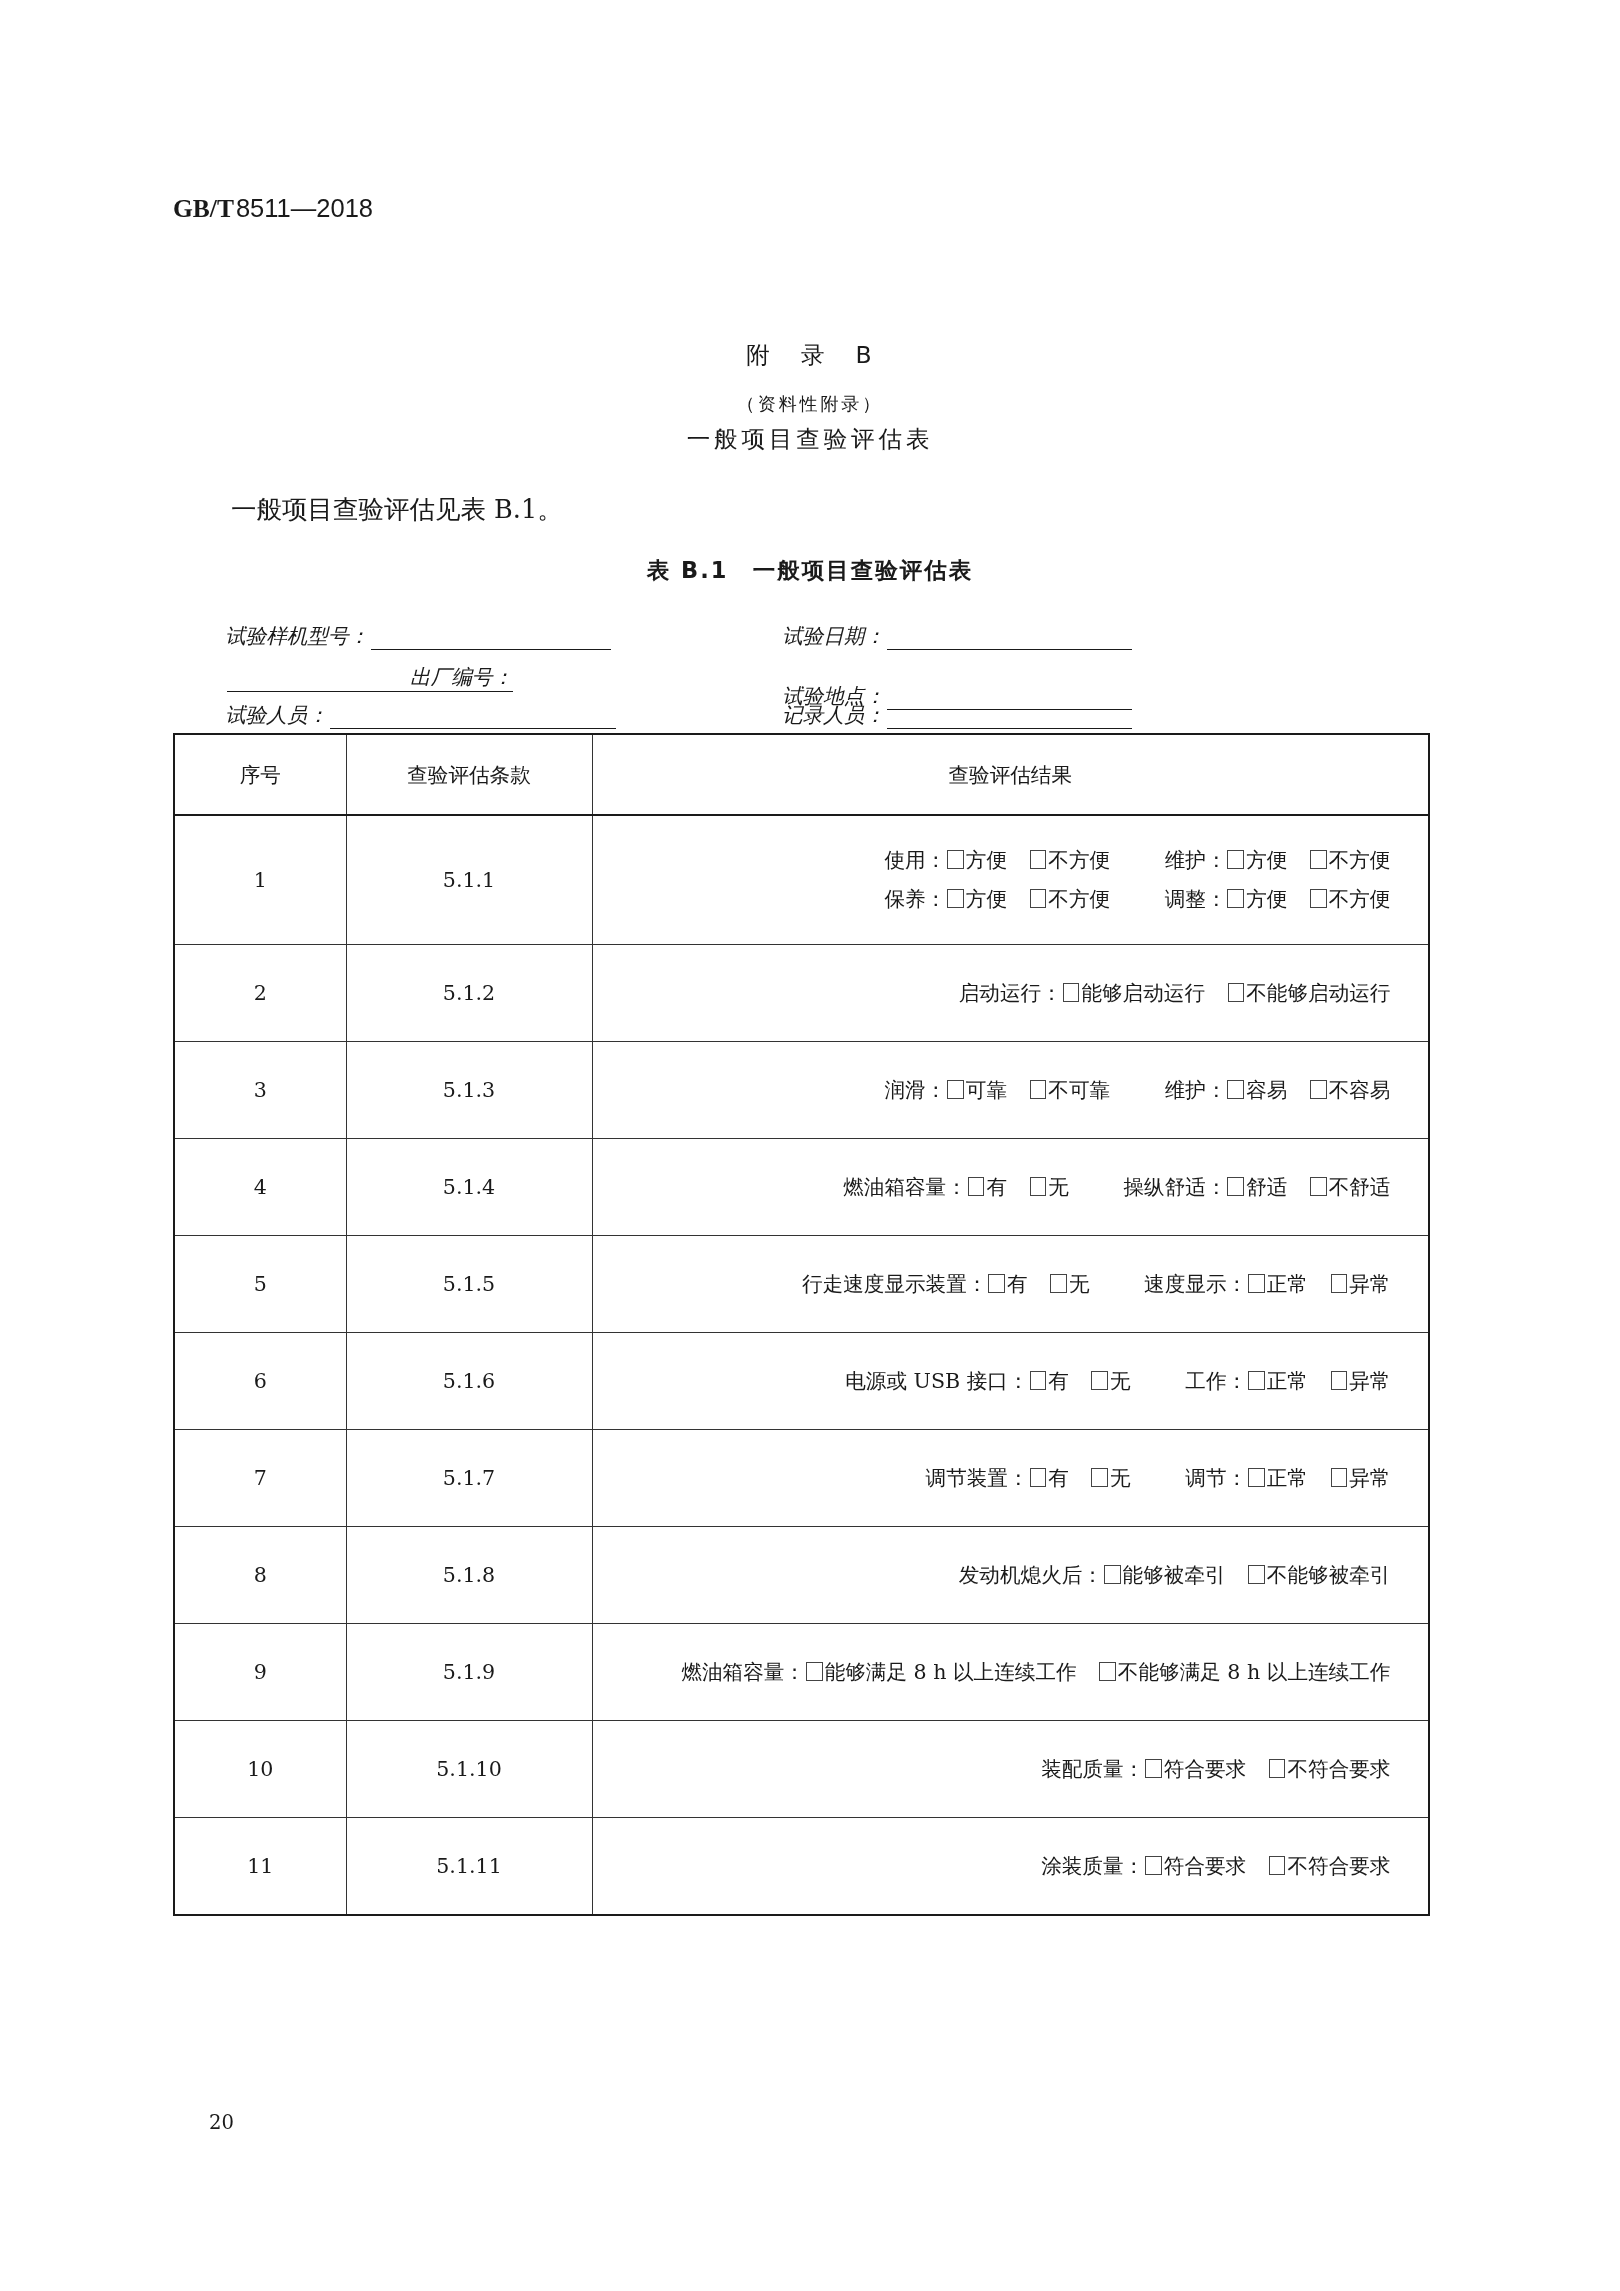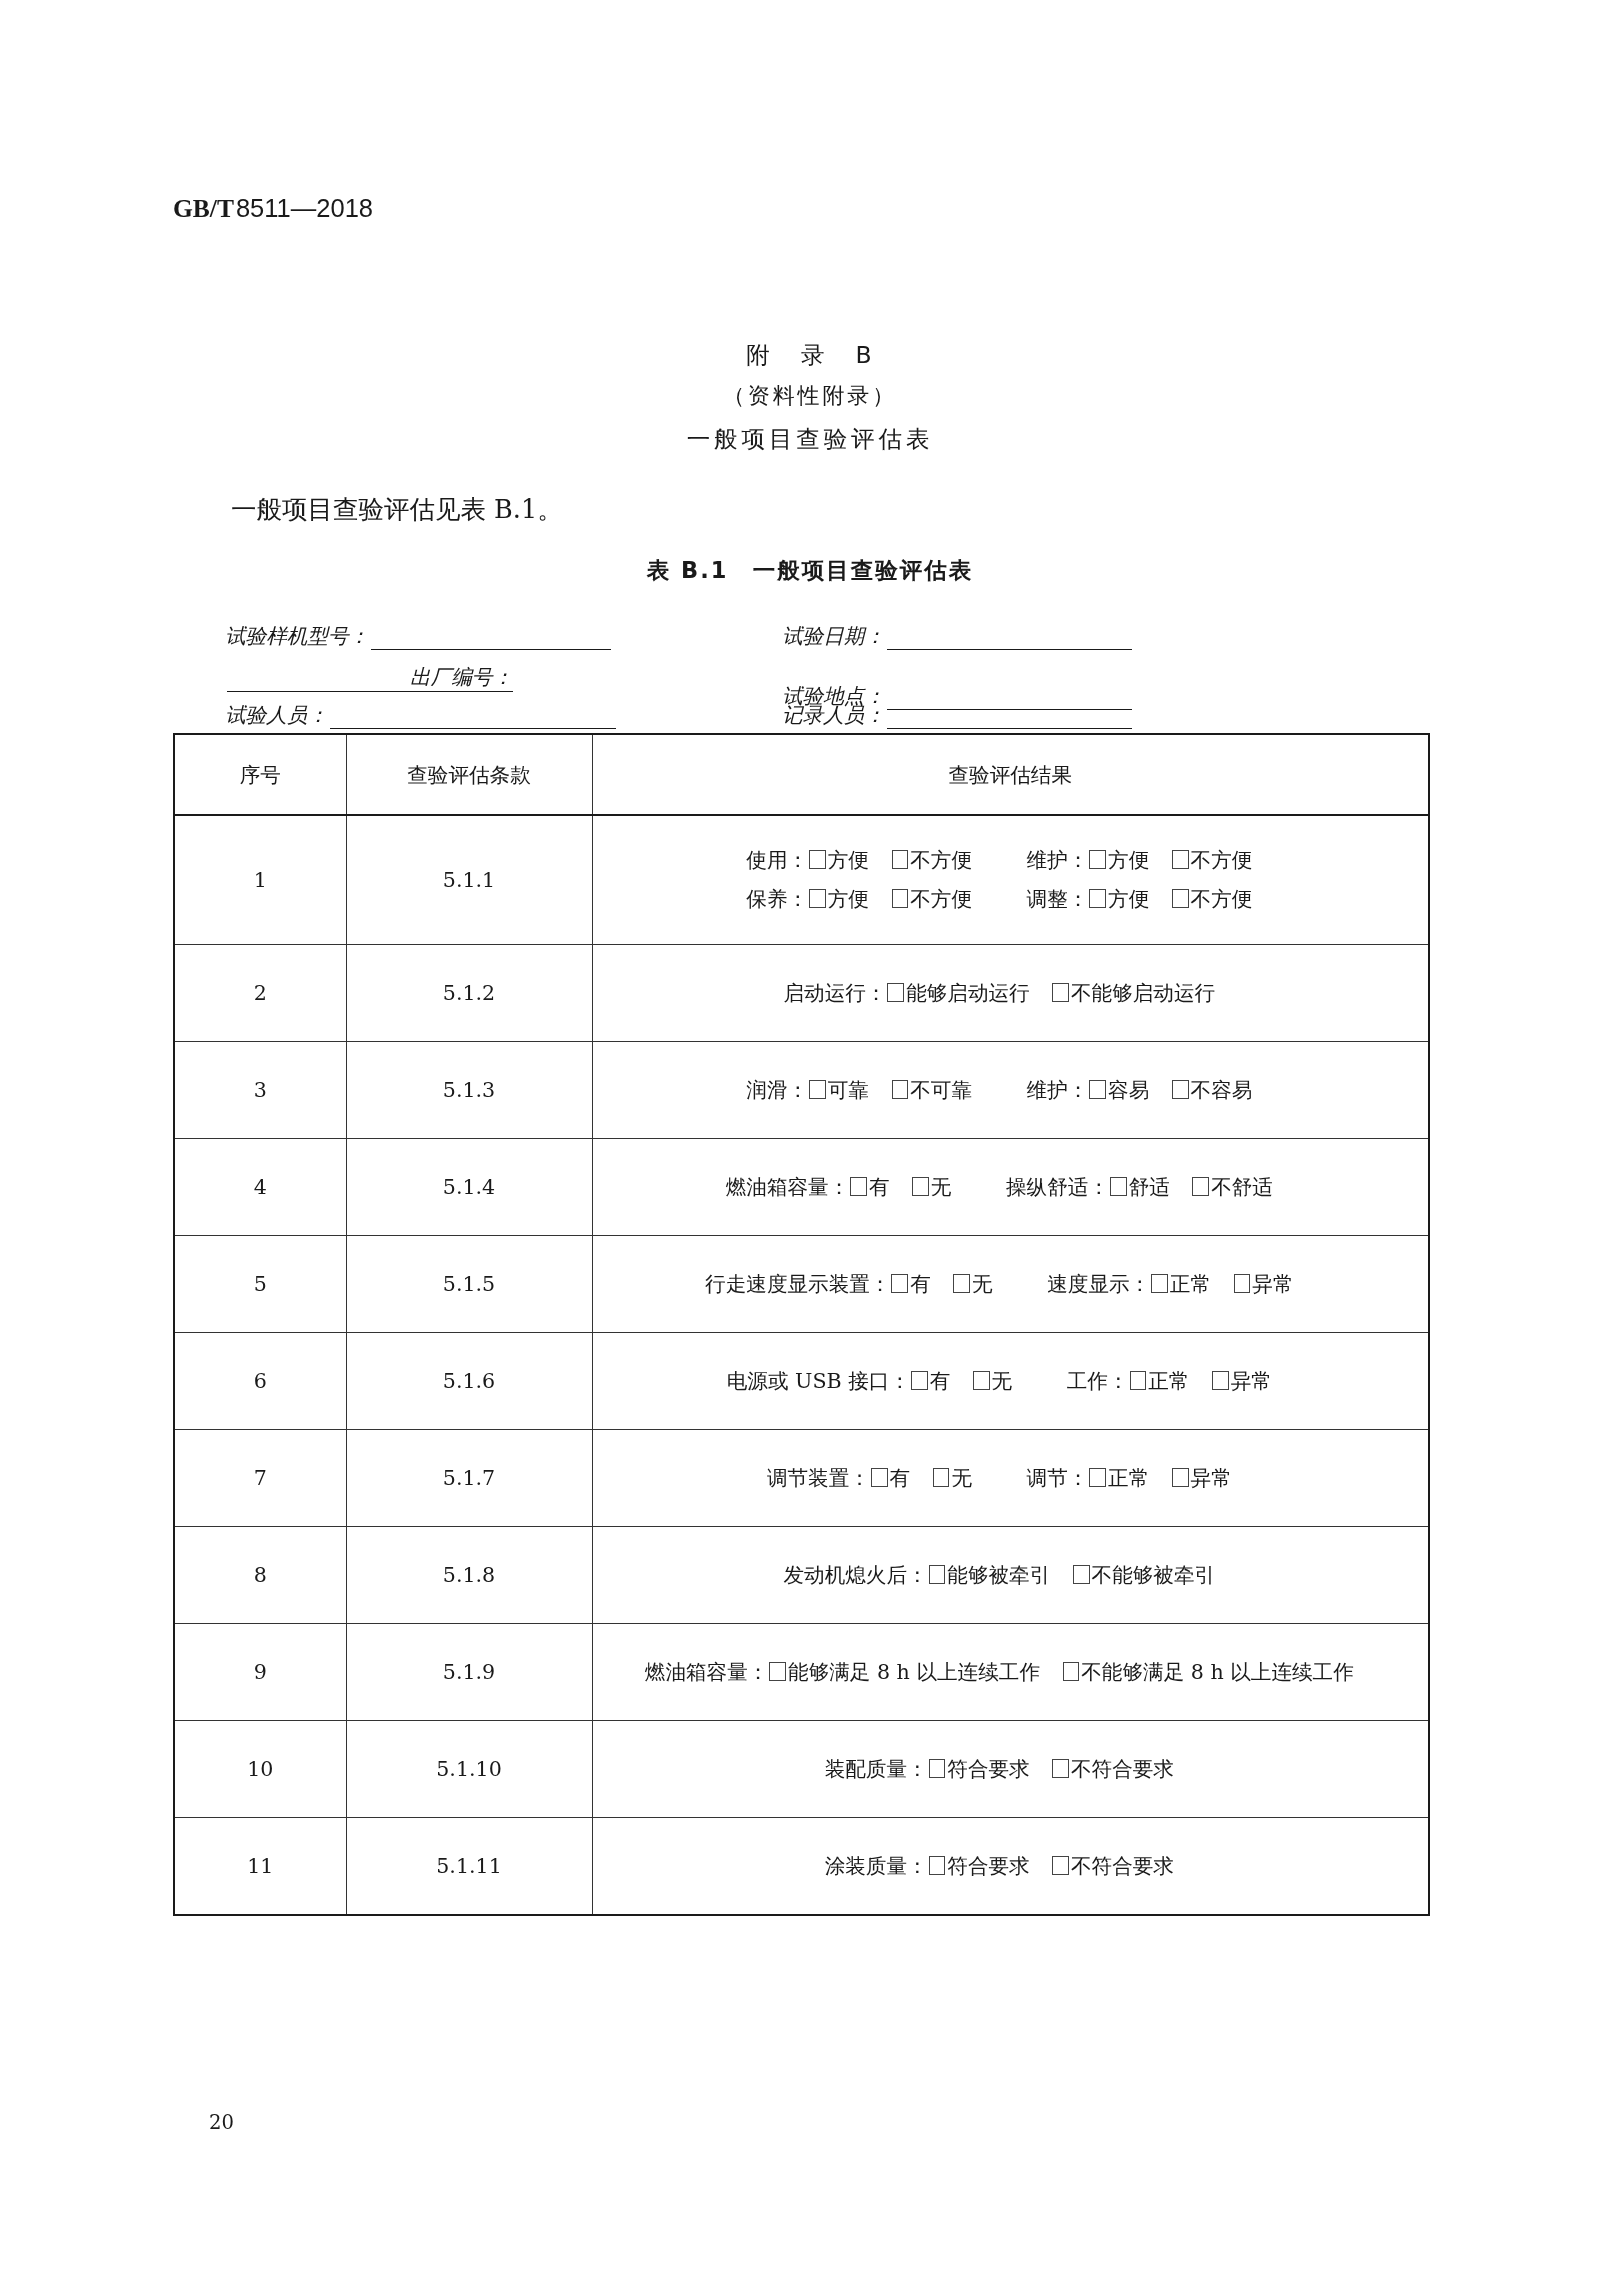--- a/index.html
+++ b/index.html
@@ -4,34 +4,34 @@
 <style>
   html, body { margin:0; padding:0; background:#ffffff; }
   body { width:1620px; height:2292px; position:relative; overflow:hidden;
          font-family:"DejaVu Serif","Liberation Serif",serif; color:#1a1a1a; }
   .abs { position:absolute; white-space:nowrap; }
   .std-code { left:173px; top:194px; font-size:25.5px; line-height:29px; }
   .std-code .prefix { font-family:"Liberation Serif",serif; font-weight:bold; }
   .std-code .num { font-family:"Liberation Sans",sans-serif; margin-left:2px; }
   .center { left:0; width:1620px; text-align:center; }
   .annex-title { top:339px; font-size:23.5px; font-weight:normal; font-family:"DejaVu Sans",sans-serif; letter-spacing:2px; word-spacing:19.6px; }
-  .annex-type { top:381px; font-size:22px; font-family:"DejaVu Sans",sans-serif; letter-spacing:2.9px; }
+  .annex-type { top:392px; font-size:18px; font-family:"DejaVu Sans",sans-serif; letter-spacing:2.9px; }
   .annex-name { top:423px; font-size:23.5px; font-family:"DejaVu Sans",sans-serif; letter-spacing:3.9px; }
   .intro { left:231px; top:492px; font-size:25.5px; }
   .caption { top:555px; font-size:22.5px; font-weight:bold; font-family:"DejaVu Sans",sans-serif; letter-spacing:2px; }
   .field { position:absolute; display:flex; align-items:flex-end; font-size:20.6px; height:27.4px;font-style:italic; }
   .field .label { white-space:nowrap; }
   .field .line { border-bottom:1.5px solid #1a1a1a; height:23.5px; margin-left:2px; }
   table.eval { position:absolute; left:173px; top:733px; width:1257px; border-collapse:collapse;
                border:2.9px solid #1a1a1a; font-size:20.6px; }
   table.eval td, table.eval th { border:1.5px solid #333; padding:16px; font-weight:normal; }
   table.eval th { height:47px; text-align:center; }
   table.eval tr.head th { border-bottom:2.9px solid #1a1a1a; }
   table.eval td.no, table.eval td.clause { text-align:center; }
-  table.eval td.result { padding-left:15.7px; text-align:center; }
+  table.eval td.result { padding-left:15.7px; text-align:right; }
   table.eval tr.row td { height:64px; }
   table.eval tr.row.tall td { height:96px; }
   .res-line { line-height:39px; white-space:nowrap; }
   .opt { margin-right:21.6px; }
   .group-gap { display:inline-block; width:33px; }
   .box { display:inline-block; width:14.7px; height:16.7px; border:1px solid #444; vertical-align:-2px; margin:0 2px 0 1px; }
   .page-no { left:209px; top:2111px; font-size:19.6px; }
 </style>
 </head>
 <body>

